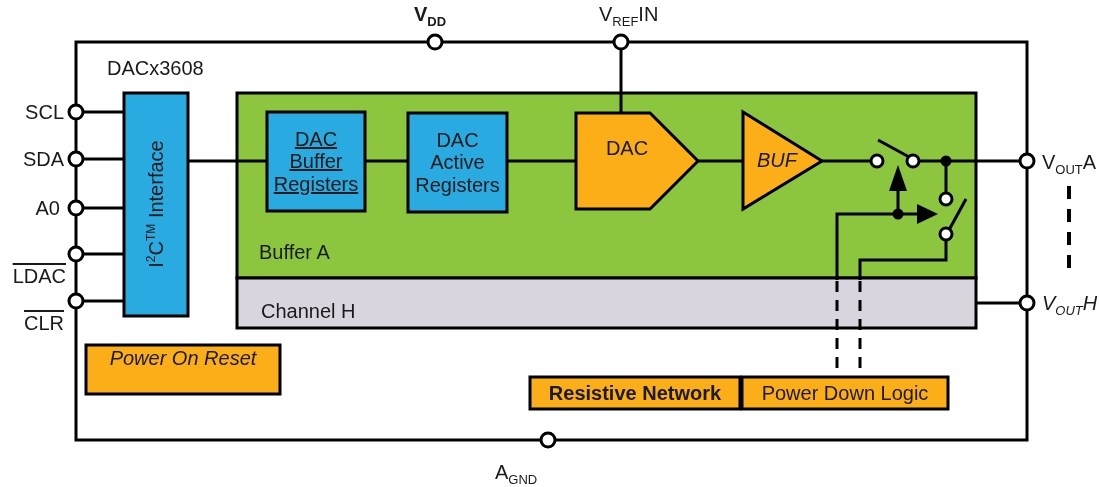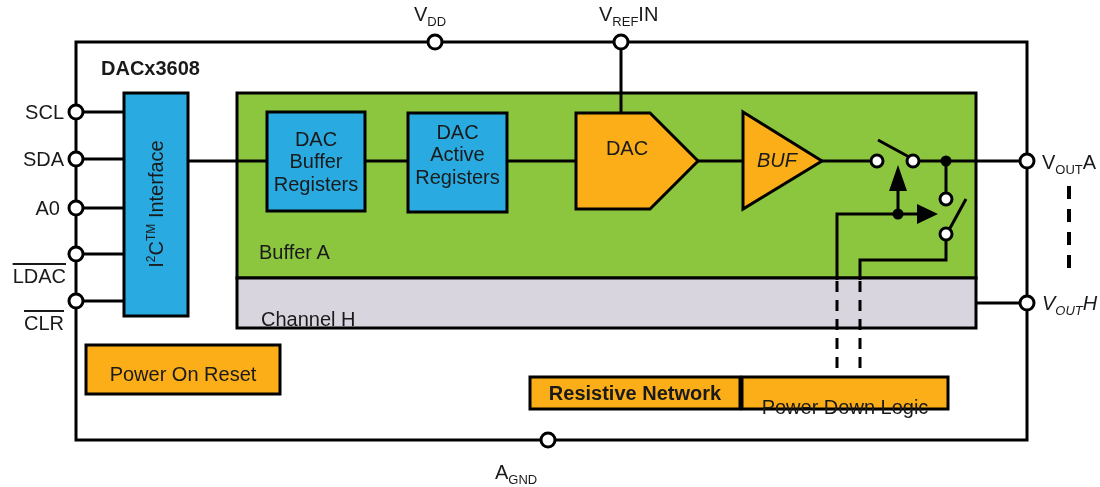--- a/index.html
+++ b/index.html
@@ -3,21 +3,21 @@
 <meta charset="utf-8">
 <style>
   html, body { margin:0; padding:0; background:#ffffff; }
   .stage {
     position:relative; width:1100px; height:487px;
     font-family:"Liberation Sans", sans-serif;
     color:#1a1a1a; background:#ffffff; overflow:hidden;
   }
   .stage svg { position:absolute; left:0; top:0; }
   .lbl { position:absolute; font-size:20px; line-height:22px; white-space:nowrap; }
-  .bold { font-weight:bold; }
+  .bold { font-weight:normal;margin-left:6px; }
   .right { text-align:right; }
   .ovl { text-decoration:overline;margin-top:22px; }
   .lbl sub { font-size:13px; line-height:0; }
   .lbl sup, .rot sup { font-size:12px; line-height:0; }
   .boxtext {
     position:absolute; display:flex; align-items:center; justify-content:center;
     text-align:center; font-size:20px; line-height:1.12;
   }
   .rot {
     position:absolute; left:156px; top:204px;
@@ -94,39 +94,39 @@
     <circle cx="76" cy="208" r="7" fill="#fff" stroke="#000" stroke-width="3"></circle>
     <circle cx="76" cy="254" r="7" fill="#fff" stroke="#000" stroke-width="3"></circle>
     <circle cx="76" cy="301" r="7" fill="#fff" stroke="#000" stroke-width="3"></circle>
     <circle cx="1027" cy="161" r="7" fill="#fff" stroke="#000" stroke-width="3"></circle>
     <circle cx="1027" cy="303" r="7" fill="#fff" stroke="#000" stroke-width="3"></circle>
     <circle cx="548" cy="440" r="7" fill="#fff" stroke="#000" stroke-width="3"></circle>
   </svg>
 
   <div class="lbl bold" style="left:101px; top:57px;">DACx3608</div>
 
-  <div class="lbl" style="left:414px; top:3px;"><span>V</span><sub>DD</sub><span></span></div>
+  <div class="lbl" style="left:414px; top:3px;font-weight:bold;"><span>V</span><sub>DD</sub><span></span></div>
   <div class="lbl" style="left:599px; top:3px;"><span>V</span><sub>REF</sub><span>IN</span></div>
 
   <div class="lbl right" style="left:10px; top:101px; width:54px;">SCL</div>
   <div class="lbl right" style="left:10px; top:148px; width:54px;">SDA</div>
   <div class="lbl right" style="left:10px; top:197px; width:50px;">A0</div>
   <div class="lbl right ovl" style="left:8px; top:243px; width:58px;">LDAC</div>
   <div class="lbl right ovl" style="left:12px; top:290px; width:52px;">CLR</div>
 
   <div class="lbl" style="left:1042px; top:151px;"><span>V</span><sub>OUT</sub><span>A</span></div>
   <div class="lbl" style="left:1042px; top:292px;font-style:italic;"><span>V</span><sub>OUT</sub><span>H</span></div>
 
   <div class="lbl" style="left:495px; top:461px;"><span>A</span><sub>GND</sub><span></span></div>
 
   <div class="rot"><span>I</span><sup>2</sup><span>C</span><sup>TM</sup><span> Interface</span></div>
 
-  <div class="boxtext" style="left:269px; top:112px; width:94px; height:99px;">DAC Buffer Registers</div>
-  <div class="boxtext" style="left:410px; top:105px; width:95px; height:99px;">DAC Active Registers</div>
+  <div class="boxtext" style="left:269px; top:112px; width:94px; height:99px;text-decoration:underline;">DAC Buffer Registers</div>
+  <div class="boxtext" style="left:410px; top:113px; width:95px; height:99px;">DAC Active Registers</div>
   <div class="boxtext" style="left:577px; top:113px; width:100px; height:71px;">DAC</div>
   <div class="boxtext" style="left:745px; top:112px; width:64px; height:97px;font-style:italic;">BUF</div>
   <div class="lbl" style="left:259px; top:241px;">Buffer A</div>
-  <div class="lbl" style="left:261px; top:308px;">Channel H</div>
-  <div class="boxtext" style="left:86px; top:350px; width:194px; height:49px;">Power On Reset</div>
+  <div class="lbl" style="left:261px; top:300px;">Channel H</div>
+  <div class="boxtext" style="left:86px; top:334px; width:194px; height:49px;font-style:italic;">Power On Reset</div>
   <div class="boxtext" style="left:530px; top:377px; width:210px; height:32px;font-weight:bold;">Resistive Network</div>
-  <div class="boxtext" style="left:742px; top:391px; width:206px; height:32px;">Power Down Logic</div>
+  <div class="boxtext" style="left:742px; top:377px; width:206px; height:32px;">Power Down Logic</div>
 
 </div>
 
 </body></html>

